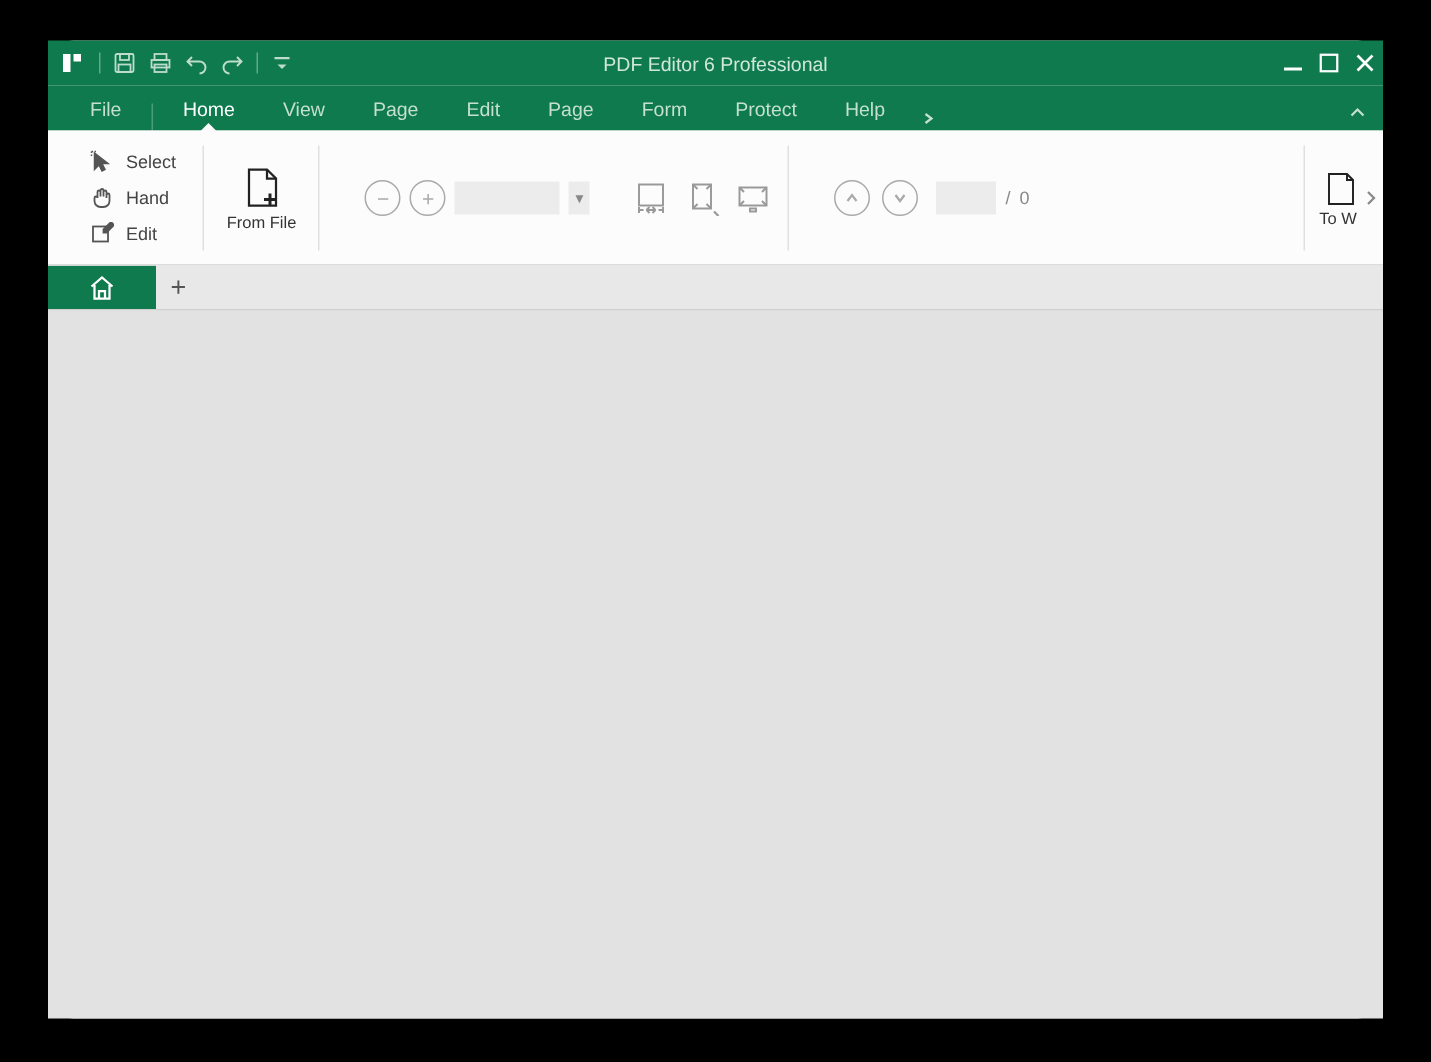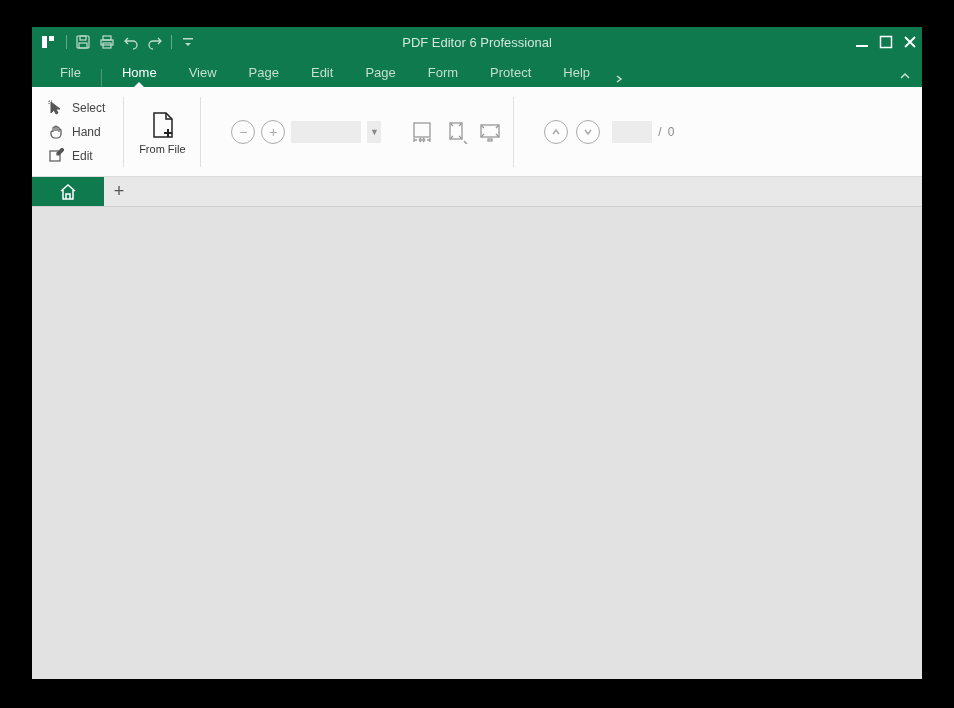--- a/index.html
+++ b/index.html
@@ -12,21 +12,21 @@
 .tb-title { position: absolute; left: 50%; transform: translateX(-50%); font-size: 13px; color: #d1e7db; }
 .tb-winctrl { position: absolute; right: 0; display: flex; align-items: center; height: 100%; }
 .tb-winbtn { width: 24px; height: 30px; display: flex; align-items: center; justify-content: center; cursor: pointer; }
 .menubar { height: 30px; background: #0e7a4e; display: flex; align-items: flex-end; padding-left: 12px; position: relative; }
 .menu-item { color: #c5dfd1; font-size: 13px; padding: 0 16px; height: 30px; display: flex; align-items: center; cursor: pointer; position: relative; }
 .menu-item.active { color: #fff; margin-top: 32px; }
 .menu-item.active::after { content: ''; position: absolute; bottom: -1px; left: 50%; transform: translateX(-50%); width: 0; height: 0; border-left: 6px solid transparent; border-right: 6px solid transparent; border-bottom: 6px solid #fcfcfc; }
 .menu-sep { width: 1px; height: 18px; background: rgba(255,255,255,0.25); margin: 0 4px; }
 .menu-more { color: #c5dfd1; padding: 0 8px; cursor: pointer; font-size: 12px; }
 .menu-collapse { position: absolute; right: 10px; color: #c5dfd1; cursor: pointer; }
-.ribbon { height: 90px; background: #fcfcfc; border-bottom: 1px solid #dcdcdc; display: flex; align-items: center; padding: 0 4px; position: relative; }
+.ribbon { height: 90px; background: #fcfcfc; border-bottom: 1px solid #dcdcdc; display: flex; align-items: center; padding: 0 16px; position: relative; }
 .ribbon-tools { display: flex; flex-direction: column; gap: 4px; padding: 4px 8px; }
 .tool-row { display: flex; align-items: center; gap: 8px; font-size: 12px; color: #444; cursor: pointer; padding: 2px 4px; }
 .tool-row svg { width: 16px; height: 16px; }
 .ribbon-sep { width: 1px; height: 70px; background: #e0e0e0; margin: 0 6px; }
 .ribbon-btn { display: flex; flex-direction: column; align-items: center; justify-content: center; width: 64px; height: 80px; cursor: pointer; font-size: 11px; color: #333; text-align: center; gap: 2px; }
 .ribbon-btn svg { width: 32px; height: 32px; }
 .ribbon-spacer { width: 24px; }
 .zoom-ctrl { display: flex; align-items: center; gap: 6px; }
 .circ-btn { width: 24px; height: 24px; border: 1.5px solid #aaa; border-radius: 50%; display: flex; align-items: center; justify-content: center; color: #aaa; cursor: pointer; font-size: 14px; }
 .zoom-field { width: 70px; height: 22px; background: #ececec; border: none; }
@@ -204,20 +204,35 @@
     <div class="circ-btn">
       <svg width="10" height="10" viewBox="0 0 10 10" fill="none" stroke="#aaa" stroke-width="1.5">
           <path d="M2 3 L5 7 L8 3"></path>
         </svg>
     </div>
     <div style="width:12px"></div>
     <input class="page-input" style="">
     <span class="page-total">/</span>
     <span class="page-total">0</span>
 
+    <div class="ribbon-right">
+      <div class="ribbon-sep"></div>
+      <div class="ribbon-right-btn">
+        <svg width="28" height="28" viewBox="0 0 28 28" fill="none" stroke="#222" stroke-width="1.3">
+            <path d="M8 4 H20 L24 8 V24 H8 Z"></path>
+            <path d="M20 4 V8 H24"></path>
+          </svg>
+        <span>To W</span>
+      </div>
+      <div style="display:flex;align-items:center;color:#888;cursor:pointer;padding:0 2px">
+        <svg width="8" height="12" viewBox="0 0 8 12" fill="none" stroke="#888" stroke-width="1.5">
+            <path d="M2 2 L6 6 L2 10"></path>
+          </svg>
+      </div>
+    </div>
   </div>
 
   <div class="tabbar">
     <div class="tab-home">
       <svg width="20" height="20" viewBox="0 0 20 20" fill="none" stroke="#fff" stroke-width="1.5">
           <path d="M3 9 L10 3 L17 9 M5 8 V17 H15 V8 M8 17 V12 H12 V17"></path>
         </svg>
     </div>
     <div class="tab-add">+</div>
   </div>

